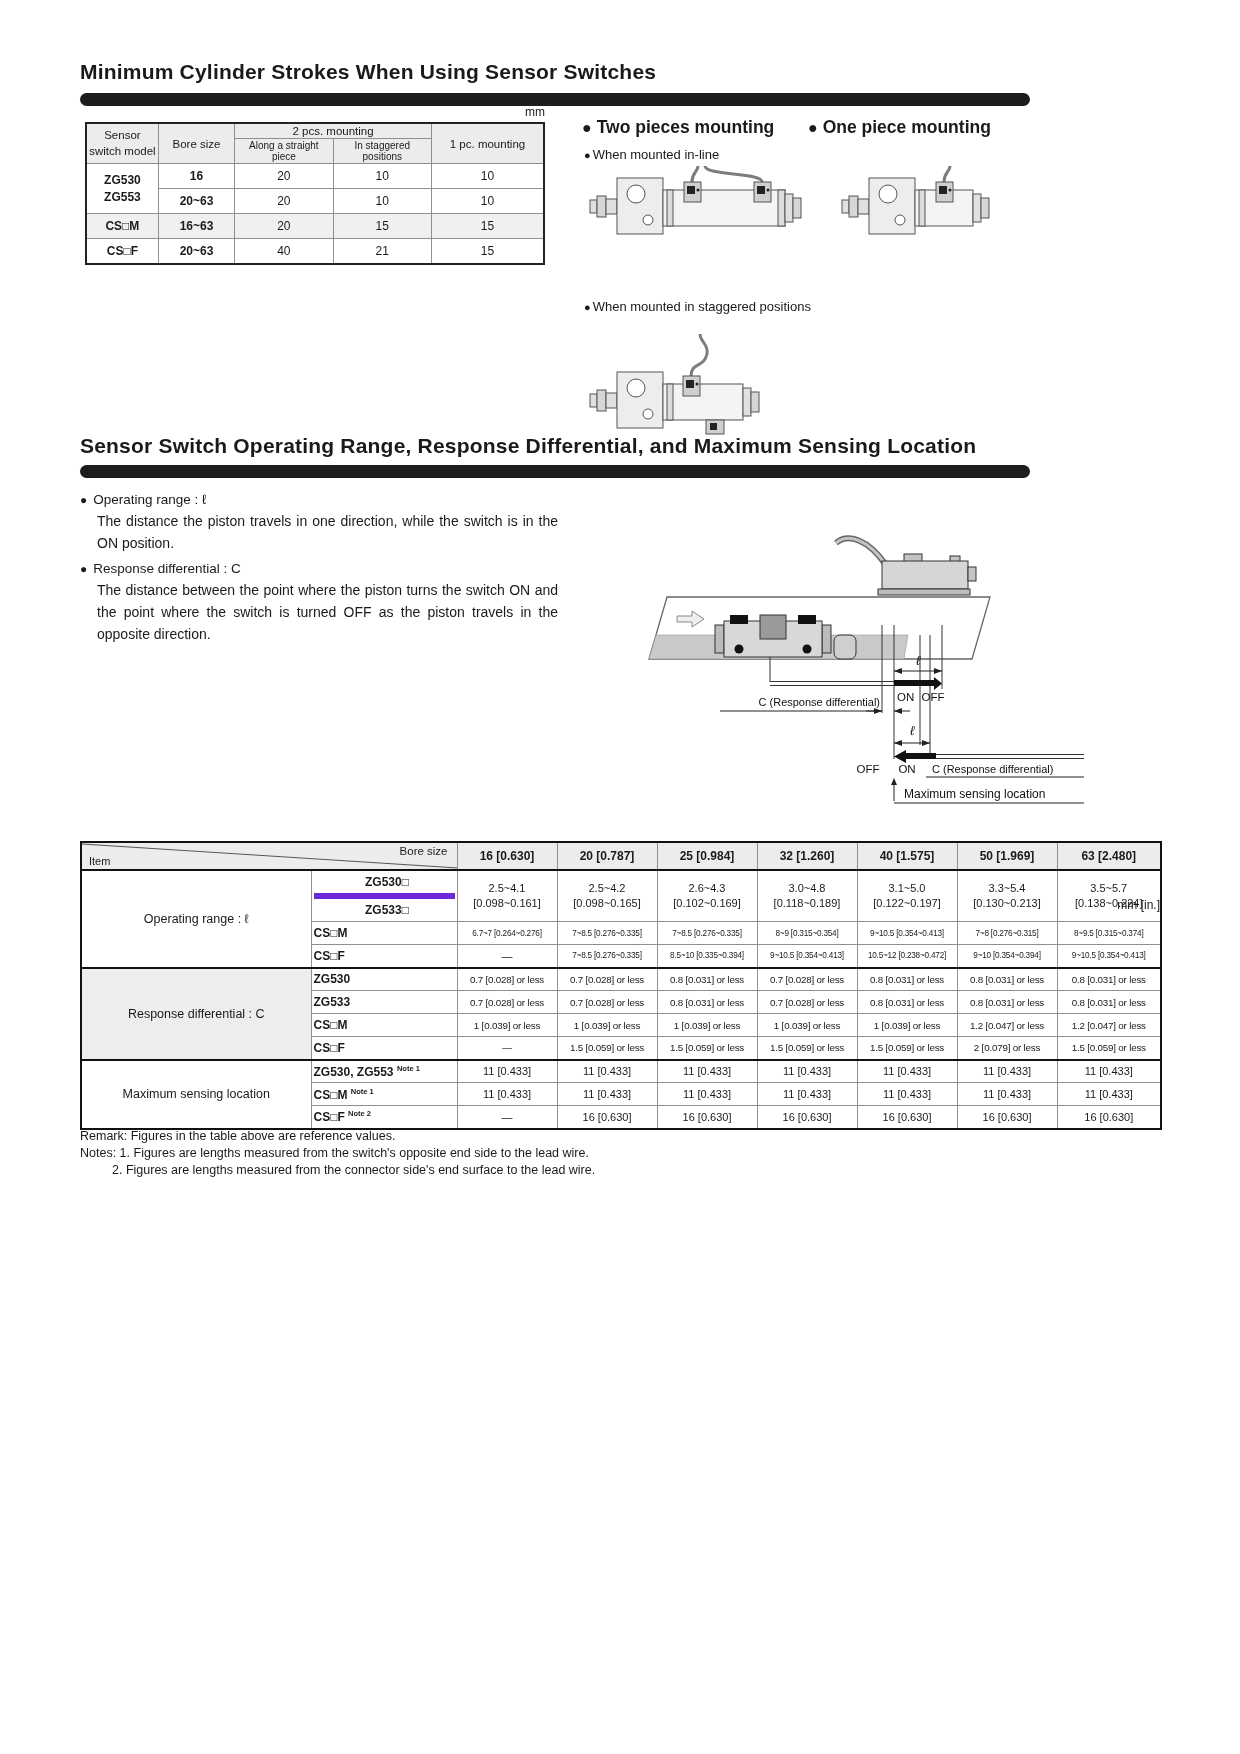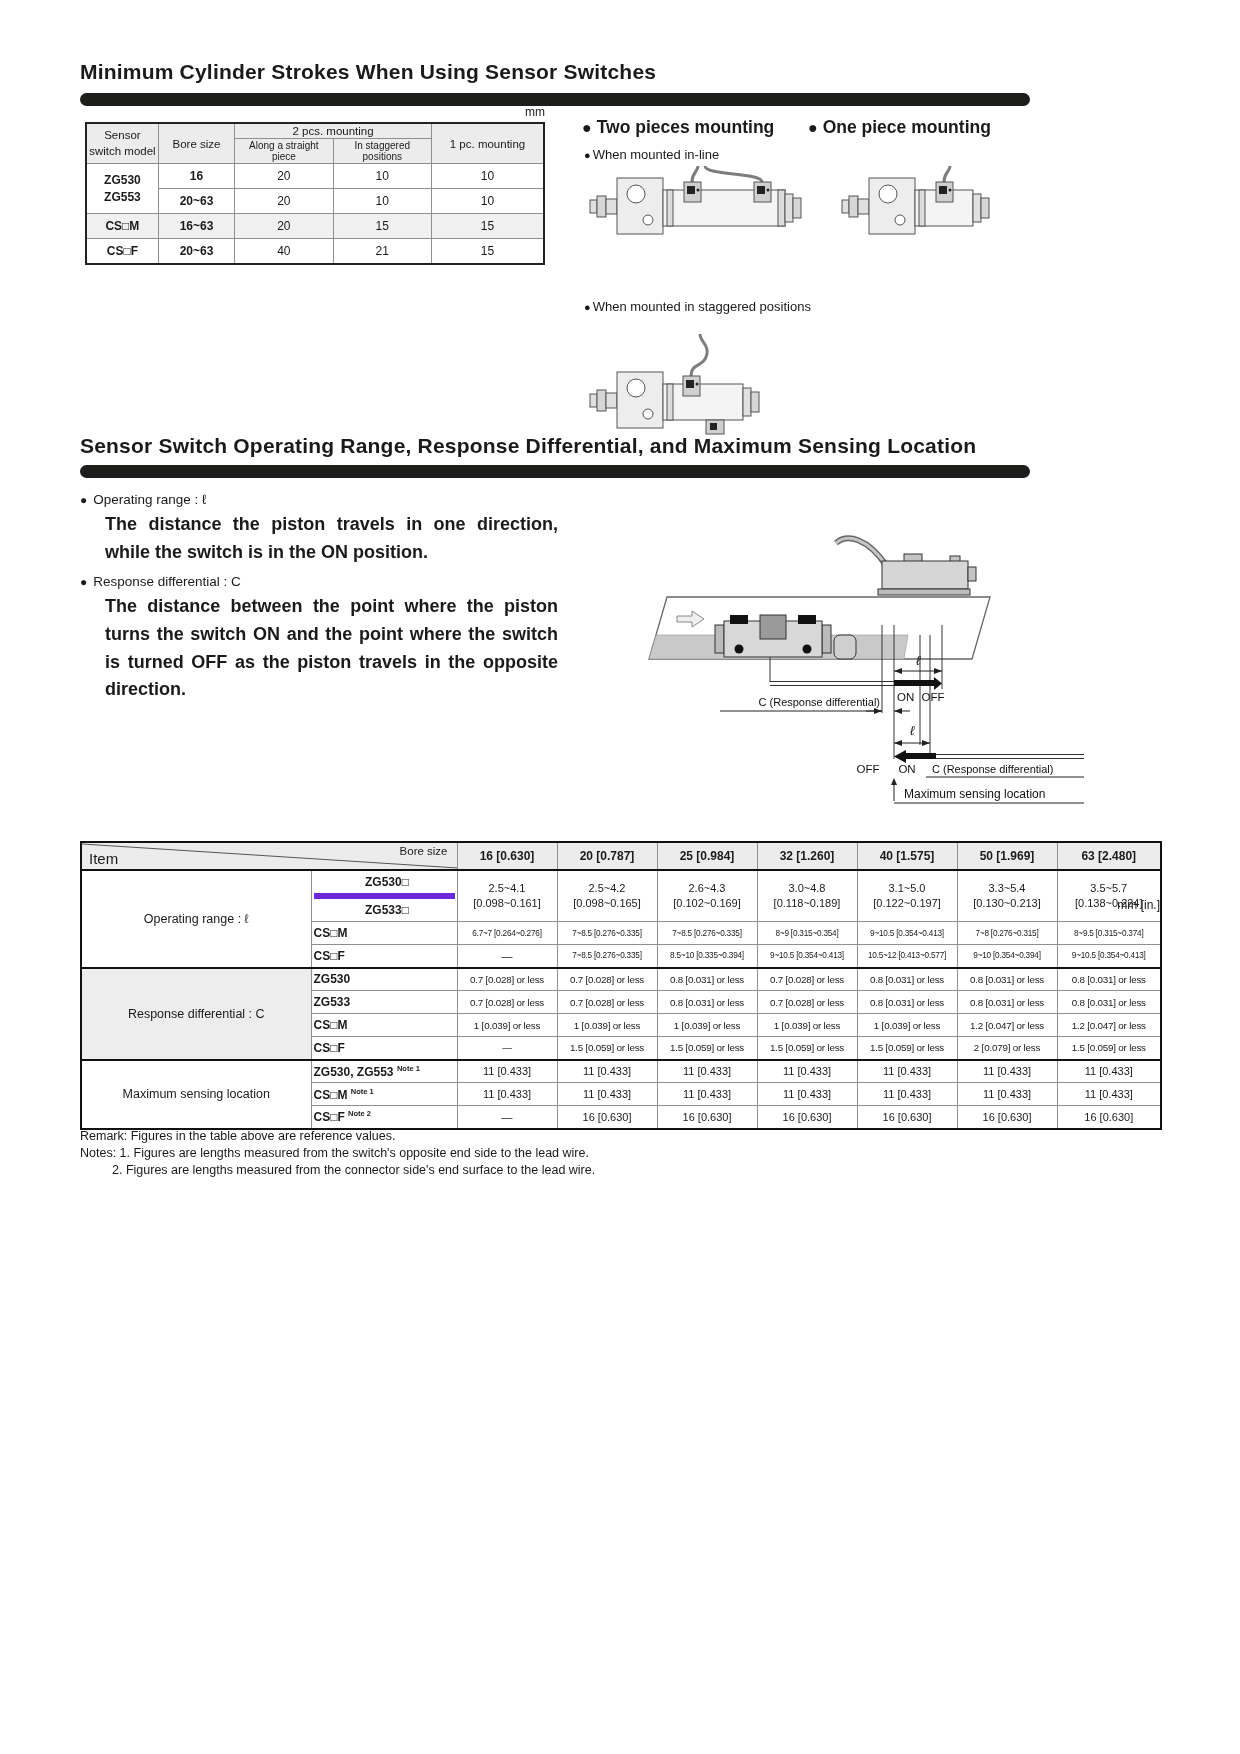--- a/index.html
+++ b/index.html
@@ -22,31 +22,31 @@
   .t1 tr.shade td{background:#f0f0f0;}
   
   .dot::before{content:"●";}
   .d-head{font-size:17.5px;font-weight:bold;white-space:nowrap;}
   .d-head .dot{font-size:16px;margin-right:5px;}
   .sub-head{font-size:13px;white-space:nowrap;}
   .sub-head .dot{font-size:11px;margin-right:2px;}
   
   .b-head{font-size:13.5px;margin:0 0 4px 0;}
   .b-head .dot{font-size:12px;margin-right:6px;}
-  .b-body{font-size:18px;line-height:1.55;margin:0 0 7px 25px;text-align:justify;font-weight:bold;}
+  .b-body{font-size:14px;line-height:1.55;margin:0 0 7px 17px;text-align:justify;}
   
   .t2{width:1080px;font-size:11px;text-align:center;border:2px solid #111;table-layout:fixed;}
   .t2 th,.t2 td{border:1px solid #8f8f8f;padding:0 2px;overflow:hidden;}
   .t2 thead th{background:#ececec;font-size:12px;height:26px;}
   .t2 thead{border-bottom:2px solid #111;}
   .t2 tr{height:23px;}
   .t2 tr.tall{height:46px;}
   .t2 tr.g-start td{border-top:2px solid #111;}
   .corner{position:relative;background:#f3f3f3;padding:0;}
-  .corner .item{position:absolute;left:7px;bottom:2px;font-size:15px;font-weight:normal;}
+  .corner .item{position:absolute;left:7px;bottom:2px;font-size:11px;font-weight:normal;}
   .corner .bsize{position:absolute;right:9px;top:2px;font-size:11.5px;font-weight:normal;}
   .corner svg{position:absolute;left:0;top:0;}
   .glabel{font-size:12.5px;background:#fff;}
   .glabel.shaded{background:#ededed;}
   .sub{font-weight:bold;text-align:left;padding-left:6px;font-size:12px;white-space:nowrap;}
   .sub sup{font-size:7.5px;font-weight:bold;}
   .zgcell{padding:0;}
   .zgstack div{height:22px;line-height:22px;text-align:center;padding-left:6px;font-weight:bold;font-size:12px;}
   .zgstack div + div{border-top:6px solid #6d28d9;}
   .ml{font-size:11px;line-height:1.4;margin-left:12px;}
@@ -350,21 +350,21 @@
         <td class="tiny">9~10.5 [0.354~0.413]</td>
         <td class="tiny">7~8 [0.276~0.315]</td>
         <td class="tiny">8~9.5 [0.315~0.374]</td>
       </tr>
       <tr>
         <td class="sub">CS□F</td>
         <td class="mid">—</td>
         <td class="tiny">7~8.5 [0.276~0.335]</td>
         <td class="tiny">8.5~10 [0.335~0.394]</td>
         <td class="tiny">9~10.5 [0.354~0.413]</td>
-        <td class="tiny">10.5~12 [0.413~0.577]</td>
+        <td class="tiny">10.5~12 [0.238~0.472]</td>
         <td class="tiny">9~10 [0.354~0.394]</td>
         <td class="tiny">9~10.5 [0.354~0.413]</td>
       </tr>
 
       <tr class="g-start">
         <td class="glabel shaded" rowspan="4">Response differential : C</td>
         <td class="sub">ZG530</td>
         <td class="small">0.7 [0.028] or less</td>
         <td class="small">0.7 [0.028] or less</td>
         <td class="small">0.8 [0.031] or less</td>

